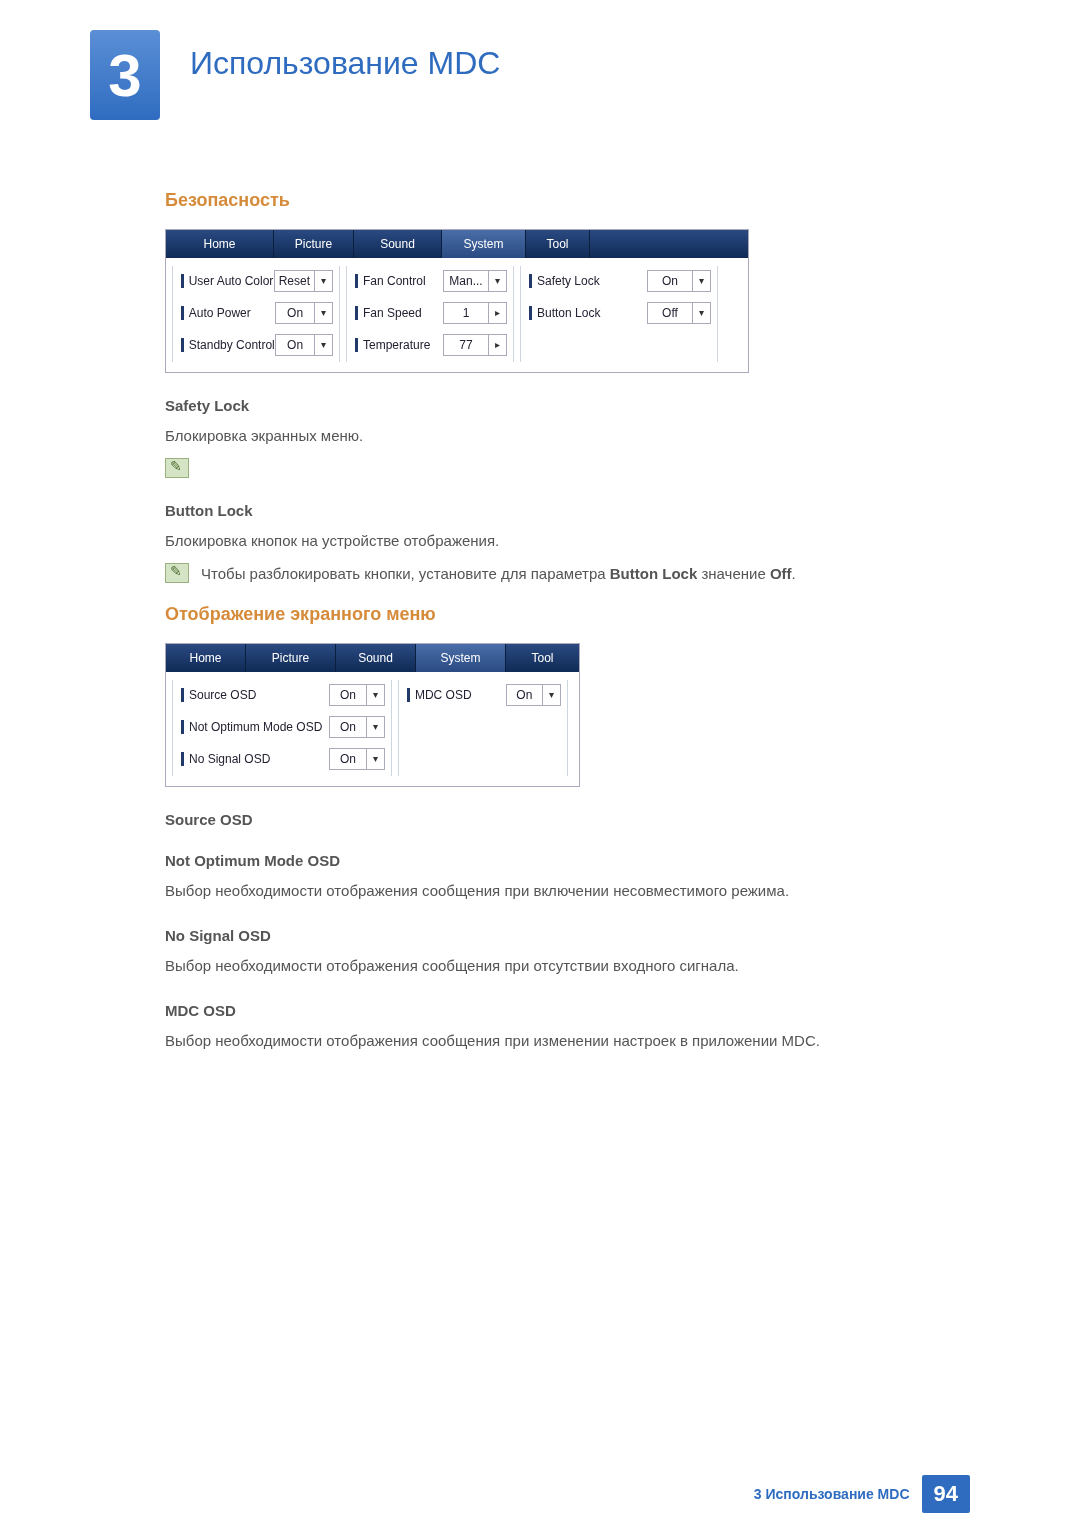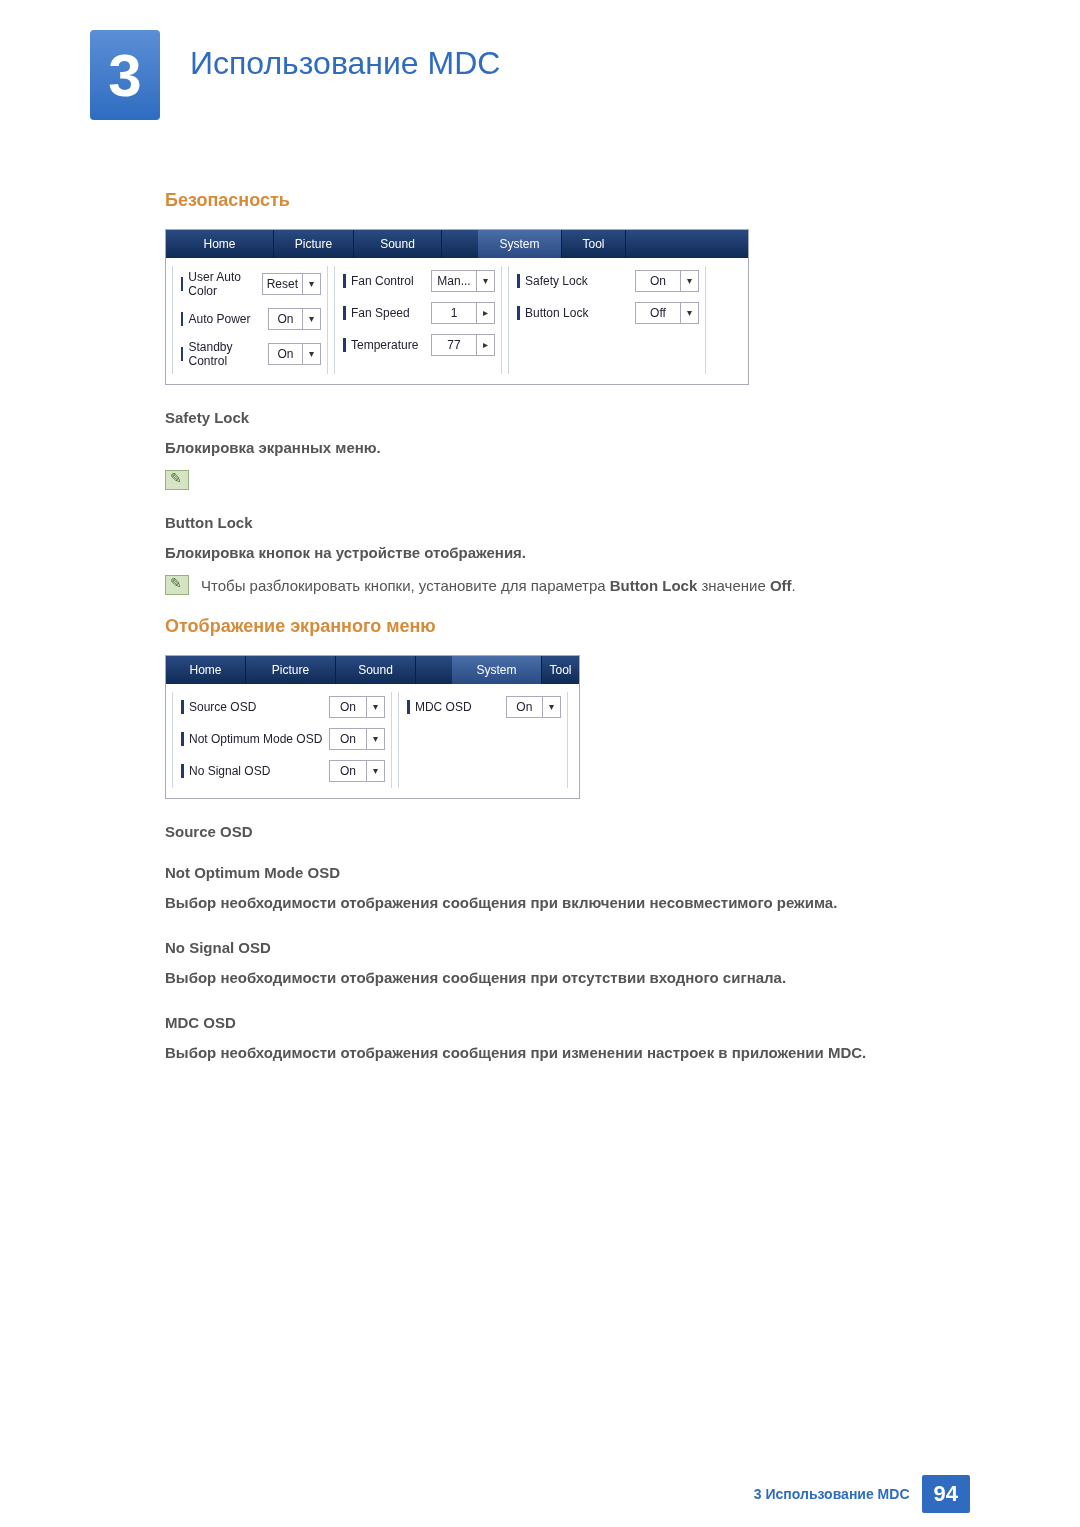--- a/index.html
+++ b/index.html
@@ -56,21 +56,20 @@
     font-size: 15px;
     font-weight: bold;
     margin-top: 24px;
     margin-bottom: 10px;
   }
   .body-text {
     color: #555;
     font-size: 15px;
     line-height: 1.6;
     margin-bottom: 6px;
-    font-weight: bold;
   }
   .note {
     display: flex;
     align-items: flex-start;
     margin-top: 10px;
     margin-bottom: 6px;
   }
   .note-icon {
     width: 24px;
     height: 20px;
@@ -107,21 +106,20 @@
     color: #fff;
     font-size: 12px;
     font-weight: normal;
     padding: 7px 0;
     text-align: center;
     border-right: 1px solid #0a1f3e;
     cursor: pointer;
   }
   .tab.selected {
     background: linear-gradient(to bottom, #4a6ea8, #2a4a82);
-    margin-left: 36px;
   }
   .panel-body {
     display: flex;
     gap: 6px;
     padding: 8px 6px 10px 6px;
   }
   .panel-col {
     border-left: 1px solid #d0d6e0;
     border-right: 1px solid #d0d6e0;
     padding: 4px 6px 4px 8px;
@@ -205,21 +203,21 @@
   <div class="panel" style="width:584px;">
     <div class="tabbar">
       <div class="tab" style="width:108px;">Home</div>
       <div class="tab" style="width:80px;">Picture</div>
       <div class="tab" style="width:88px;">Sound</div>
       <div class="tab selected" style="width:84px;">System</div>
       <div class="tab" style="width:64px;">Tool</div>
       <div class="tab" style="flex:1;border-right:none;"></div>
     </div>
     <div class="panel-body">
-      <div class="panel-col" style="width:156px;">
+      <div class="panel-col" style="width:168px;">
         <div class="panel-row">
           <span class="bar"></span>
           <span class="panel-label" style="width:96px;">User Auto Color</span>
           <div class="dropdown" style="width:64px;">
             <span class="val">Reset</span>
             <span class="arr">▾</span>
           </div>
         </div>
         <div class="panel-row">
           <span class="bar"></span>

